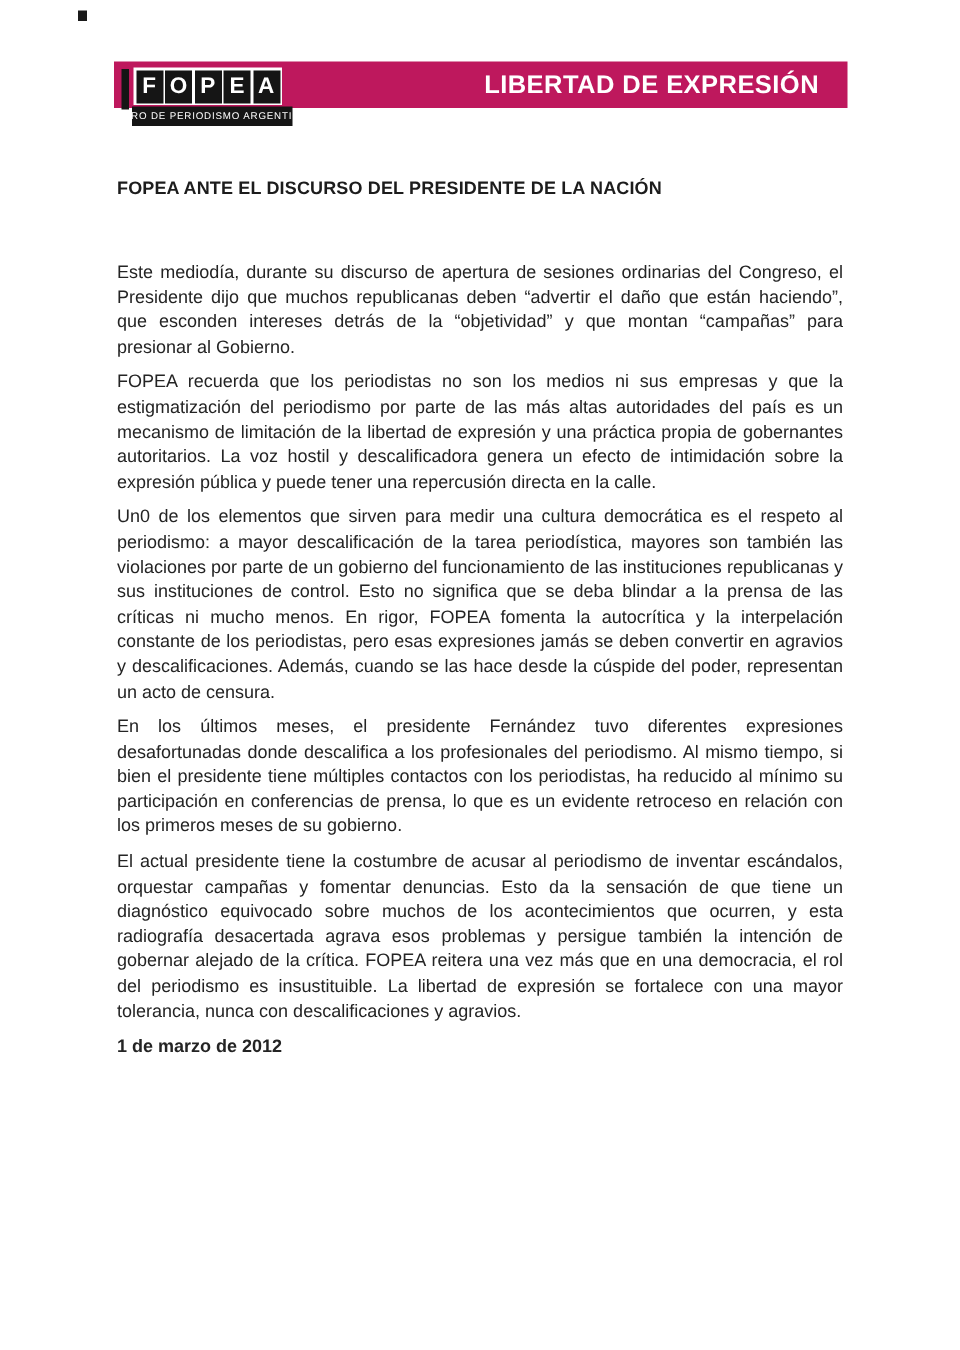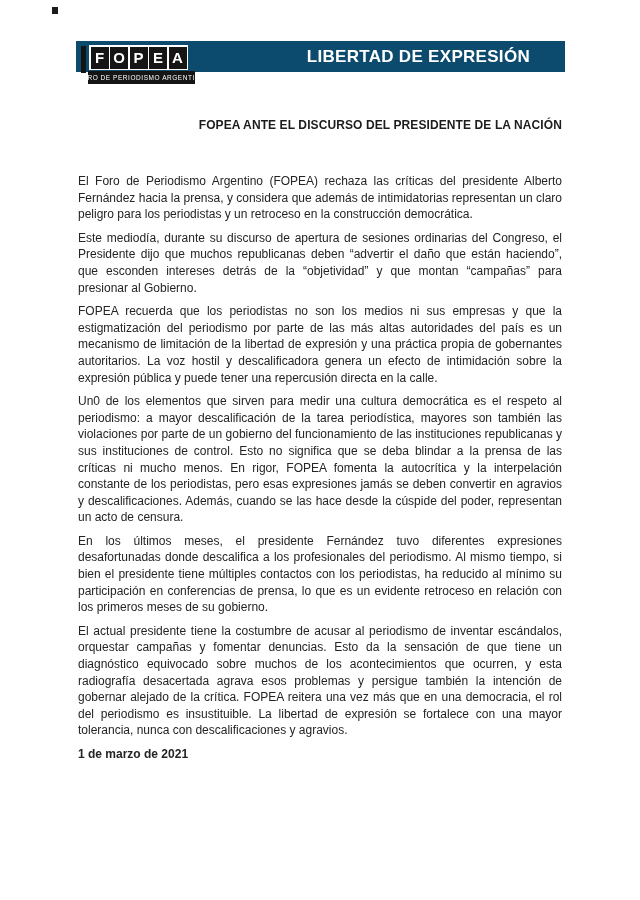--- a/index.html
+++ b/index.html
@@ -12,23 +12,23 @@
     overflow:hidden;
   }
   
   .corner-dot{
     position:absolute;left:52px;top:7px;width:6px;height:7px;
     background:#1a1a1a;
   }
   
   .banner{
     position:absolute;left:76px;top:41px;width:489px;height:31px;
-    background:#0c4a6e;
+    background:#be185d;
     display:flex;align-items:center;justify-content:flex-end;
-    padding-right:35px;box-sizing:border-box;
+    padding-right:19px;box-sizing:border-box;
   }
   .banner-text{
     color:#ffffff;font-weight:700;font-size:17px;letter-spacing:0.3px;
     white-space:nowrap;
   }
   
   .logo-accent{
     position:absolute;left:81px;top:46px;width:5px;height:27px;
     background:#151515;
   }
@@ -46,21 +46,21 @@
     font-size:6.5px;letter-spacing:0.55px;white-space:nowrap;
     display:flex;align-items:center;justify-content:center;
   }
   
   .doc{
     position:absolute;left:78px;top:118px;width:484px;
     color:#242424;
   }
   .doc-title{
     margin:0 0 41px 0;
-    font-size:12px;font-weight:700;text-align:right;
+    font-size:12px;font-weight:700;text-align:left;
     line-height:14px;color:#1c1c1c;letter-spacing:0.1px;
   }
   .doc p{
     margin:0 0 7px 0;
     font-size:12px;line-height:16.6px;
     text-align:justify;
   }
   .doc p.date{
     margin-top:5px;font-weight:700;text-align:left;
   }
@@ -84,23 +84,22 @@
     <span class="logo-letter">P</span>
     <span class="logo-letter">E</span>
     <span class="logo-letter">A</span>
   </div>
 
   <div class="logo-subtitle">FORO DE PERIODISMO ARGENTINO</div>
 
   <div class="doc">
     <h1 class="doc-title">FOPEA ANTE EL DISCURSO DEL PRESIDENTE DE LA NACIÓN</h1>
 
-    <p>El Foro de Periodismo Argentino (FOPEA) rechaza las críticas del presidente Alberto Fernández hacia la prensa, y considera que además de intimidatorias representan un claro peligro para los periodistas y un retroceso en la construcción democrática.</p>
     <p>Este mediodía, durante su discurso de apertura de sesiones ordinarias del Congreso, el Presidente dijo que muchos republicanas deben “advertir el daño que están haciendo”, que esconden intereses detrás de la “objetividad” y que montan “campañas” para presionar al Gobierno.</p>
     <p>FOPEA recuerda que los periodistas no son los medios ni sus empresas y que la estigmatización del periodismo por parte de las más altas autoridades del país es un mecanismo de limitación de la libertad de expresión y una práctica propia de gobernantes autoritarios. La voz hostil y descalificadora genera un efecto de intimidación sobre la expresión pública y puede tener una repercusión directa en la calle.</p>
     <p>Un0 de los elementos que sirven para medir una cultura democrática es el respeto al periodismo: a mayor descalificación de la tarea periodística, mayores son también las violaciones por parte de un gobierno del funcionamiento de las instituciones republicanas y sus instituciones de control. Esto no significa que se deba blindar a la prensa de las críticas ni mucho menos. En rigor, FOPEA fomenta la autocrítica y la interpelación constante de los periodistas, pero esas expresiones jamás se deben convertir en agravios y descalificaciones. Además, cuando se las hace desde la cúspide del poder, representan un acto de censura.</p>
     <p>En los últimos meses, el presidente Fernández tuvo diferentes expresiones desafortunadas donde descalifica a los profesionales del periodismo. Al mismo tiempo, si bien el presidente tiene múltiples contactos con los periodistas, ha reducido al mínimo su participación en conferencias de prensa, lo que es un evidente retroceso en relación con los primeros meses de su gobierno.</p>
     <p>El actual presidente tiene la costumbre de acusar al periodismo de inventar escándalos, orquestar campañas y fomentar denuncias. Esto da la sensación de que tiene un diagnóstico equivocado sobre muchos de los acontecimientos que ocurren, y esta radiografía desacertada agrava esos problemas y persigue también la intención de gobernar alejado de la crítica. FOPEA reitera una vez más que en una democracia, el rol del periodismo es insustituible. La libertad de expresión se fortalece con una mayor tolerancia, nunca con descalificaciones y agravios.</p>
 
-    <p class="date">1 de marzo de 2021</p>
+    <p class="date">1 de marzo de 2012</p>
   </div>
 
 </div>
 
 </body></html>

